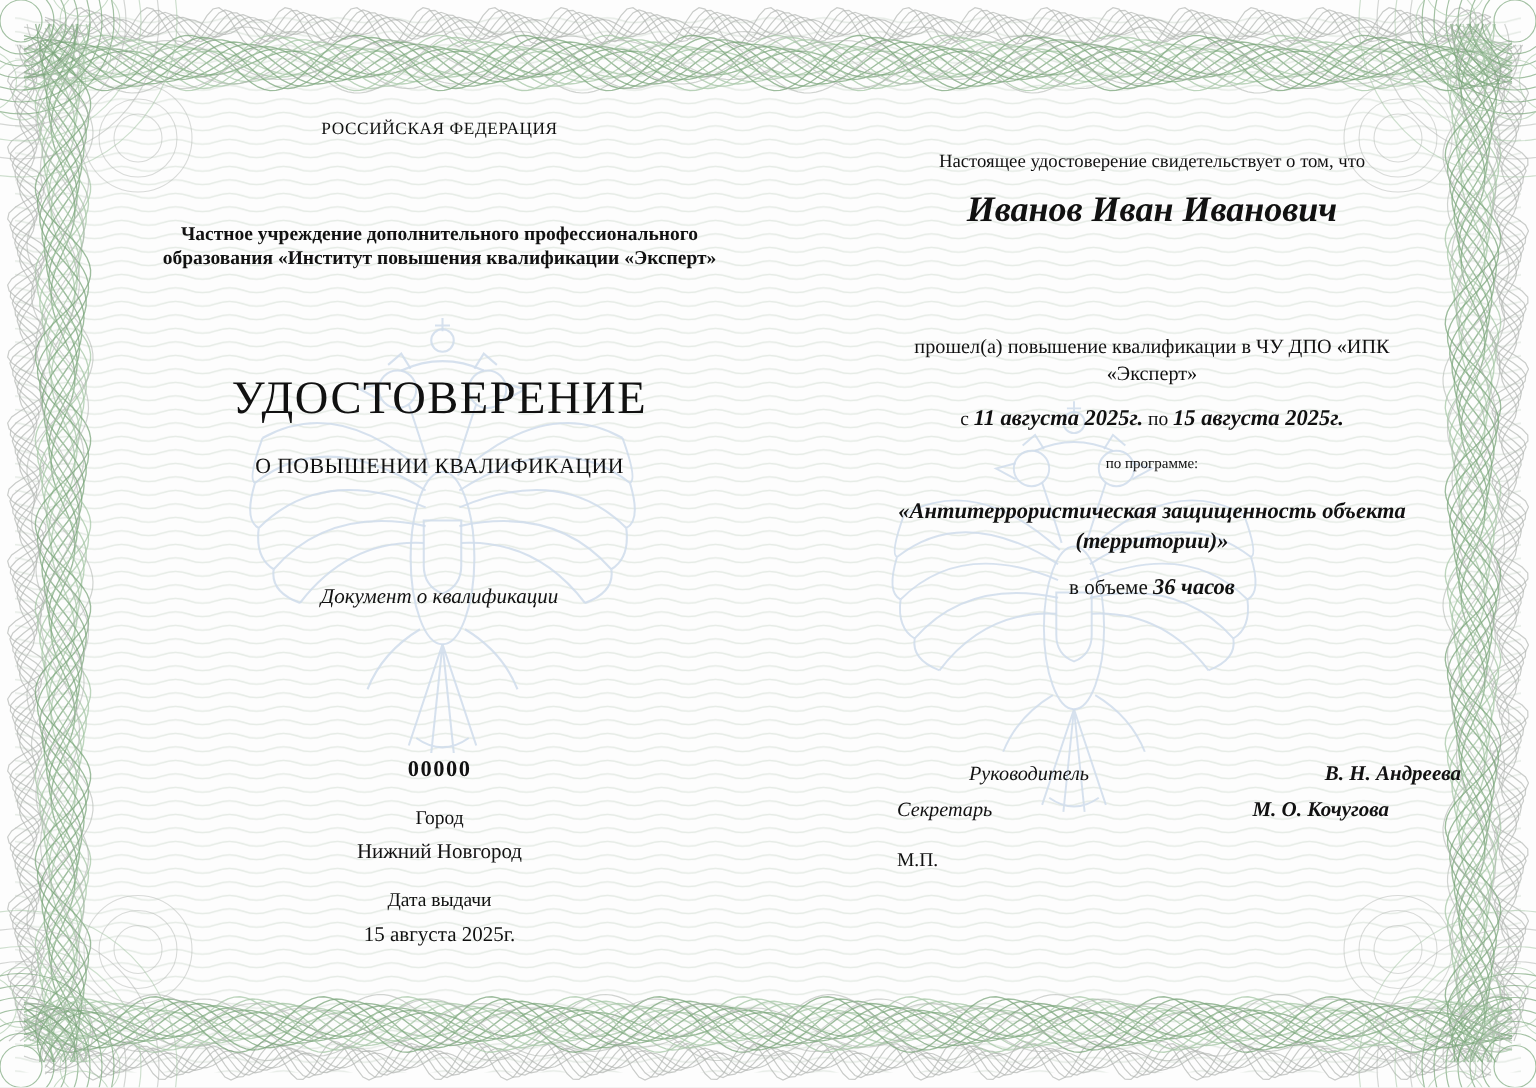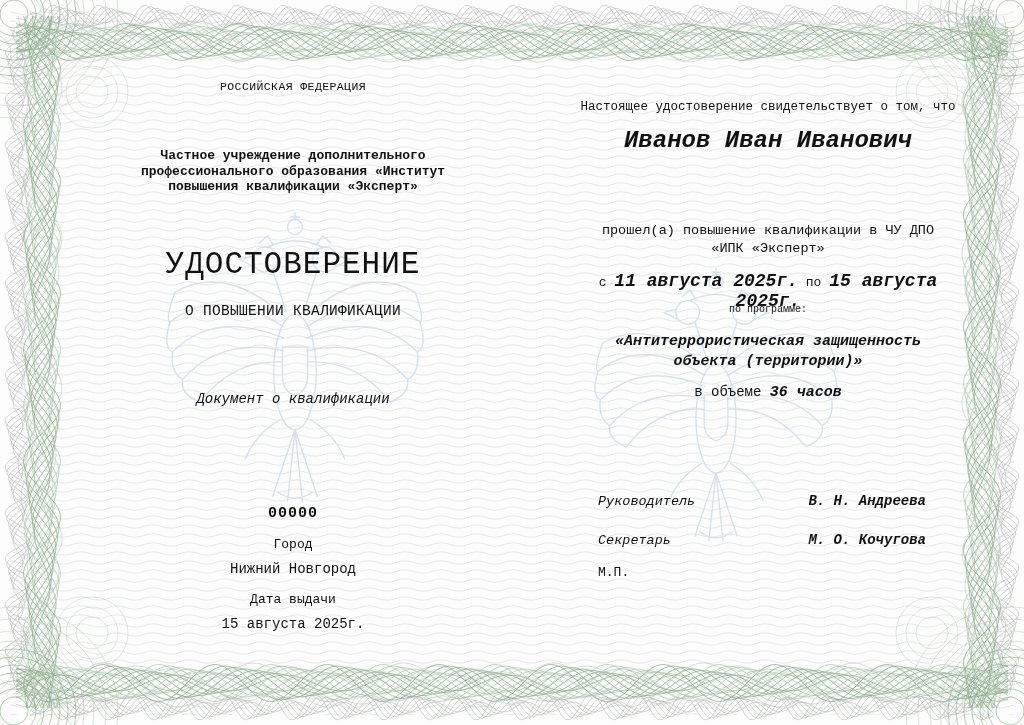--- a/index.html
+++ b/index.html
@@ -1,19 +1,19 @@
 <!DOCTYPE html>
 <html><head>
 <meta charset="utf-8">
 <style>
   html,body{margin:0;padding:0;background:#e9e9e9;}
   .page{
     position:relative;width:1024px;height:725px;overflow:hidden;
     background:#fdfdfd;color:#111;
-    font-family:Liberation Mono, monospace;
+    font-family:Liberation Serif, serif;
   }
   svg.deco{position:absolute;left:0;top:0;width:1024px;height:725px;}
   .abs{position:absolute;text-align:center;}
   
   .colL{left:95px;width:396px;}
   .country{top:80px;font-size:11.5px;letter-spacing:.4px;}
   .institution{top:148px;font-weight:bold;font-size:13px;line-height:1.2;padding:0 8px;box-sizing:border-box;}
   .doc-title{top:247px;font-size:31px;letter-spacing:1px;}
   .doc-subtitle{top:303px;font-size:14.5px;letter-spacing:.3px;}
   .doc-type{top:391px;font-style:italic;font-size:14px;text-align:center;}
@@ -23,29 +23,29 @@
   .city{top:561px;font-size:14px;}
   .date-label{top:592px;font-size:13px;}
   .issue-date{top:616px;font-size:14px;}
   
   .colR{left:572px;width:392px;}
   .statement{top:100px;font-size:12.5px;}
   .holder{top:127px;font-weight:bold;font-style:italic;font-size:24px;}
   .completion{top:222px;font-size:13.5px;line-height:1.32;padding:0 16px;box-sizing:border-box;}
   .period{top:271px;font-size:13px;}
   .bi{font-weight:bold;font-style:italic;}
-  .period .bi{font-size:18px;}
+  .period .bi{font-size:15px;}
   .program-label{top:304px;font-size:10px;}
   .program-name{top:332px;font-weight:bold;font-style:italic;font-size:15px;line-height:1.3;padding:0 18px;box-sizing:border-box;}
   .volume{top:384px;font-size:14px;}
   .volume .bi{font-size:15px;}
   .sig-row{left:598px;width:328px;display:flex;justify-content:space-between;align-items:baseline;text-align:left;}
   .sig-row .role{font-style:italic;font-size:13.5px;}
   .sig-row .name{font-weight:bold;font-style:italic;font-size:14px;}
-  .sig-1{top:493px;} .sig-2{top:532px;}
+  .sig-1{top:508px;margin-left:48px;} .sig-2{top:532px;}
   .mp{left:598px;top:565px;font-size:13px;text-align:left;width:60px;}
 </style>
 </head>
 <body>
 
 <div class="page">
 
   <svg class="deco" id="deco" viewBox="0 0 1024 725" aria-hidden="true">
     <defs>
       <pattern id="bgwave" width="36" height="9" patternUnits="userSpaceOnUse">

